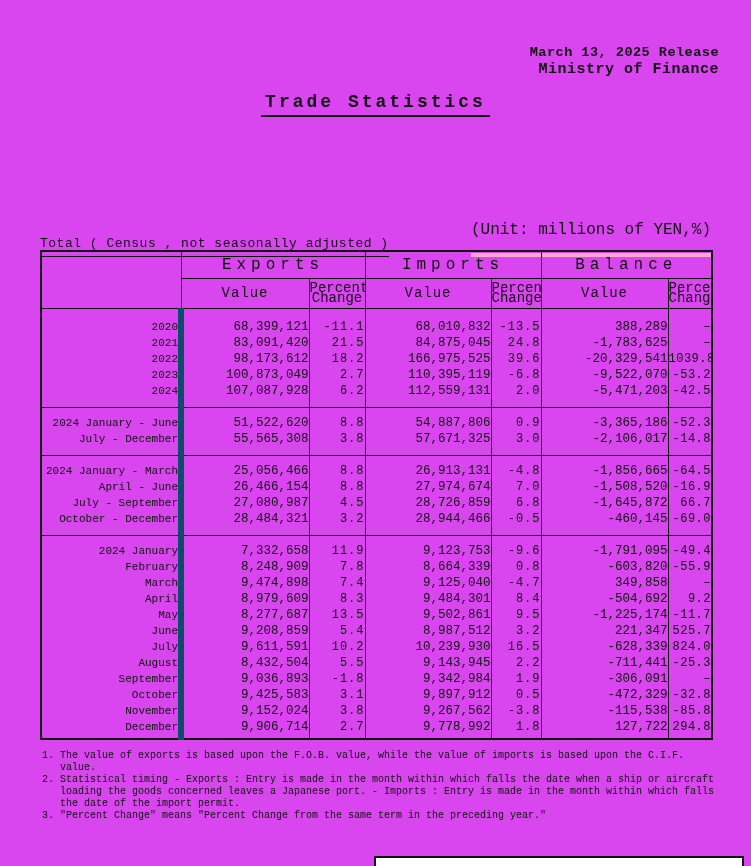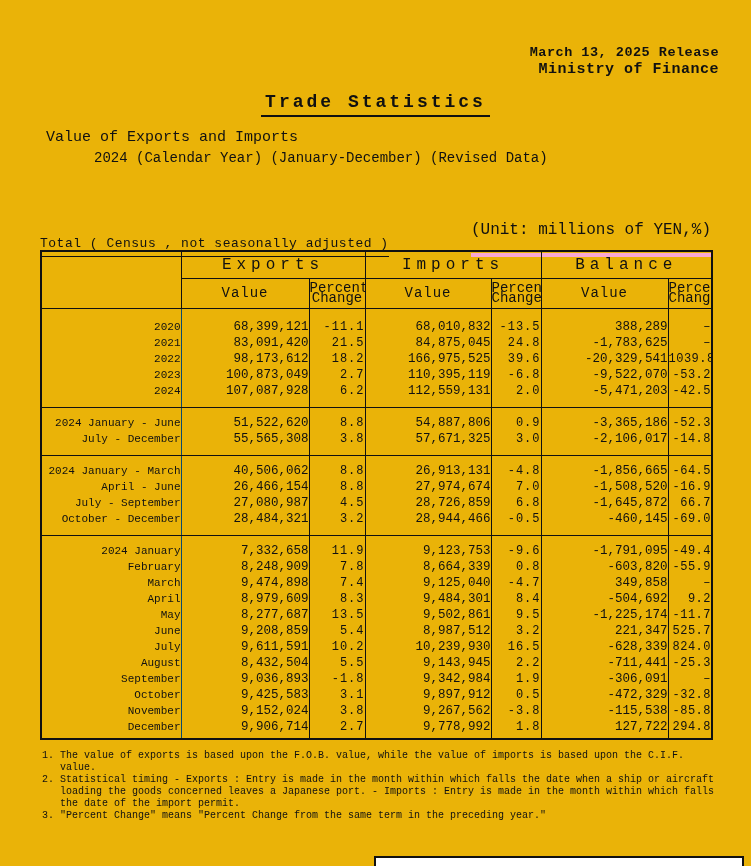--- a/index.html
+++ b/index.html
@@ -1,21 +1,21 @@
 <!DOCTYPE html>
 <html><head>
 <meta charset="utf-8">
 <style>
   * { box-sizing: border-box; }
   html, body { margin: 0; padding: 0; background: #ffffff; }
   .page {
     position: relative;
     width: 751px;
     height: 866px;
-    background: #eab308;
+    background: #d946ef;
     color: #111;
     font-family: "Liberation Mono", "DejaVu Sans Mono", monospace;
     overflow: hidden;
   }
 
   
   .release {
     position: absolute;
     top: 44px;
     right: 32px;
@@ -110,21 +110,21 @@
   }
   th.ph.last { border-right: none; }
   th.ph span { display: block; line-height: 10px; text-align: center; }
 
   tbody td {
     font-size: 12.5px;
     height: 16px;
     line-height: 16px;
     white-space: nowrap;
   }
-  td.c0 { font-size: 11px; text-align: right; padding-right: 6px; border-right: 1px solid #0c4a6e; }
+  td.c0 { font-size: 11px; text-align: right; padding-right: 6px; border-right: 6px solid #0c4a6e; }
   td.c1, td.c3, td.c5 { text-align: right; padding-right: 10px; border-right: 1px solid #111; }
   td.c2, td.c4 { font-size: 12px; text-align: right; padding-right: 3px; border-right: 1px solid #111; letter-spacing: 1px; }
   td.c6 { font-size: 12px; text-align: right; padding-right: 3px; letter-spacing: 0.5px; }
 
   tr.lead td { height: 11px; }
   tr.sp td { height: 8px; }
   tr.sp-line td { border-bottom: 1px solid #111; }
   tr.tail td { height: 4px; }
 
   
@@ -161,24 +161,20 @@
 
   <div class="release">
     <div>March 13, 2025 Release</div>
     <div class="ministry">Ministry of Finance</div>
   </div>
 
   <div class="title-wrap">
     <span class="title">Trade Statistics</span>
   </div>
 
-  <div class="subtitles">
-    <div>Value of Exports and Imports</div>
-    <div class="sub2">2024 (Calendar Year) (January-December) (Revised Data)</div>
-  </div>
 
   <div class="caption-row">
     <span class="caption">Total ( Census , not seasonally adjusted )</span>
     <span class="unit">(Unit: millions of YEN,%)</span>
   </div>
 
   <div class="table-wrap">
     <table class="stats">
       <colgroup>
         <col style="width:140px">
@@ -318,21 +314,21 @@
             <td class="c0"></td>
             <td class="c1"></td>
             <td class="c2"></td>
             <td class="c3"></td>
             <td class="c4"></td>
             <td class="c5"></td>
             <td class="c6"></td>
           </tr>
           <tr>
             <td class="c0">2024 January - March</td>
-            <td class="c1">40,506,062</td>
+            <td class="c1">25,056,466</td>
             <td class="c2">8.8</td>
             <td class="c3">26,913,131</td>
             <td class="c4">-4.8</td>
             <td class="c5">-1,856,665</td>
             <td class="c6">-64.5</td>
           </tr>
           <tr>
             <td class="c0">April - June</td>
             <td class="c1">26,466,154</td>
             <td class="c2">8.8</td>

